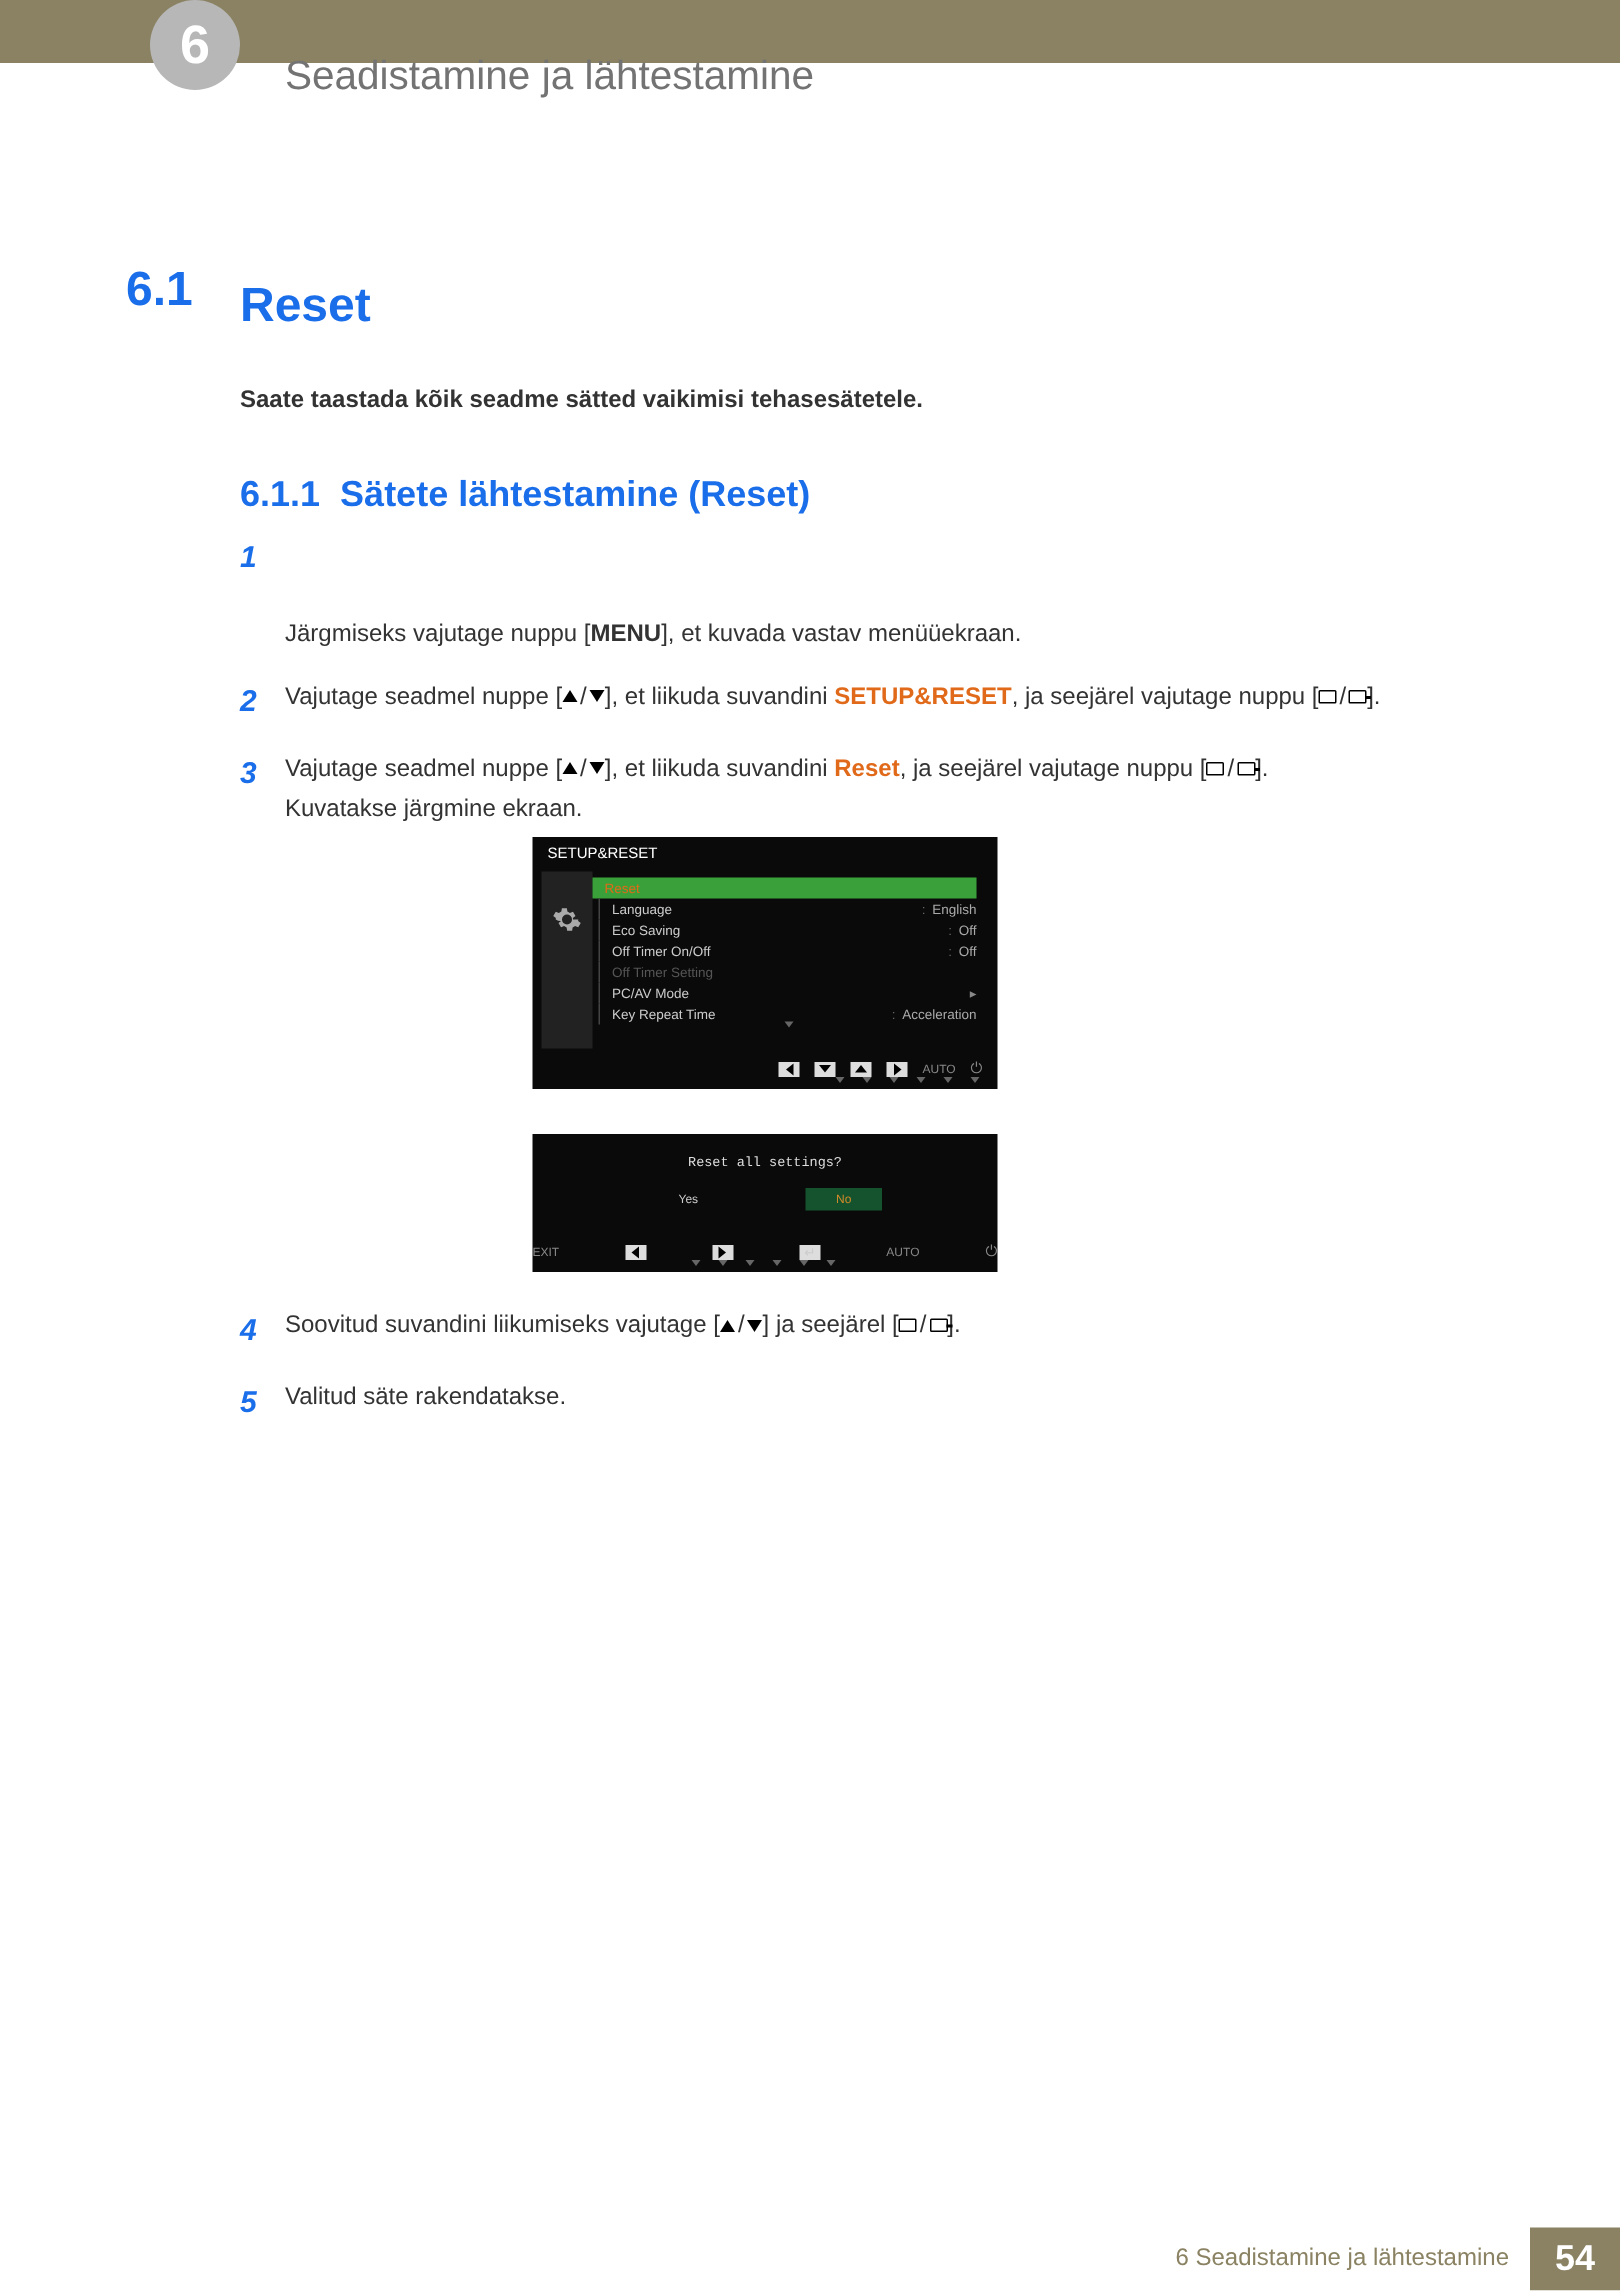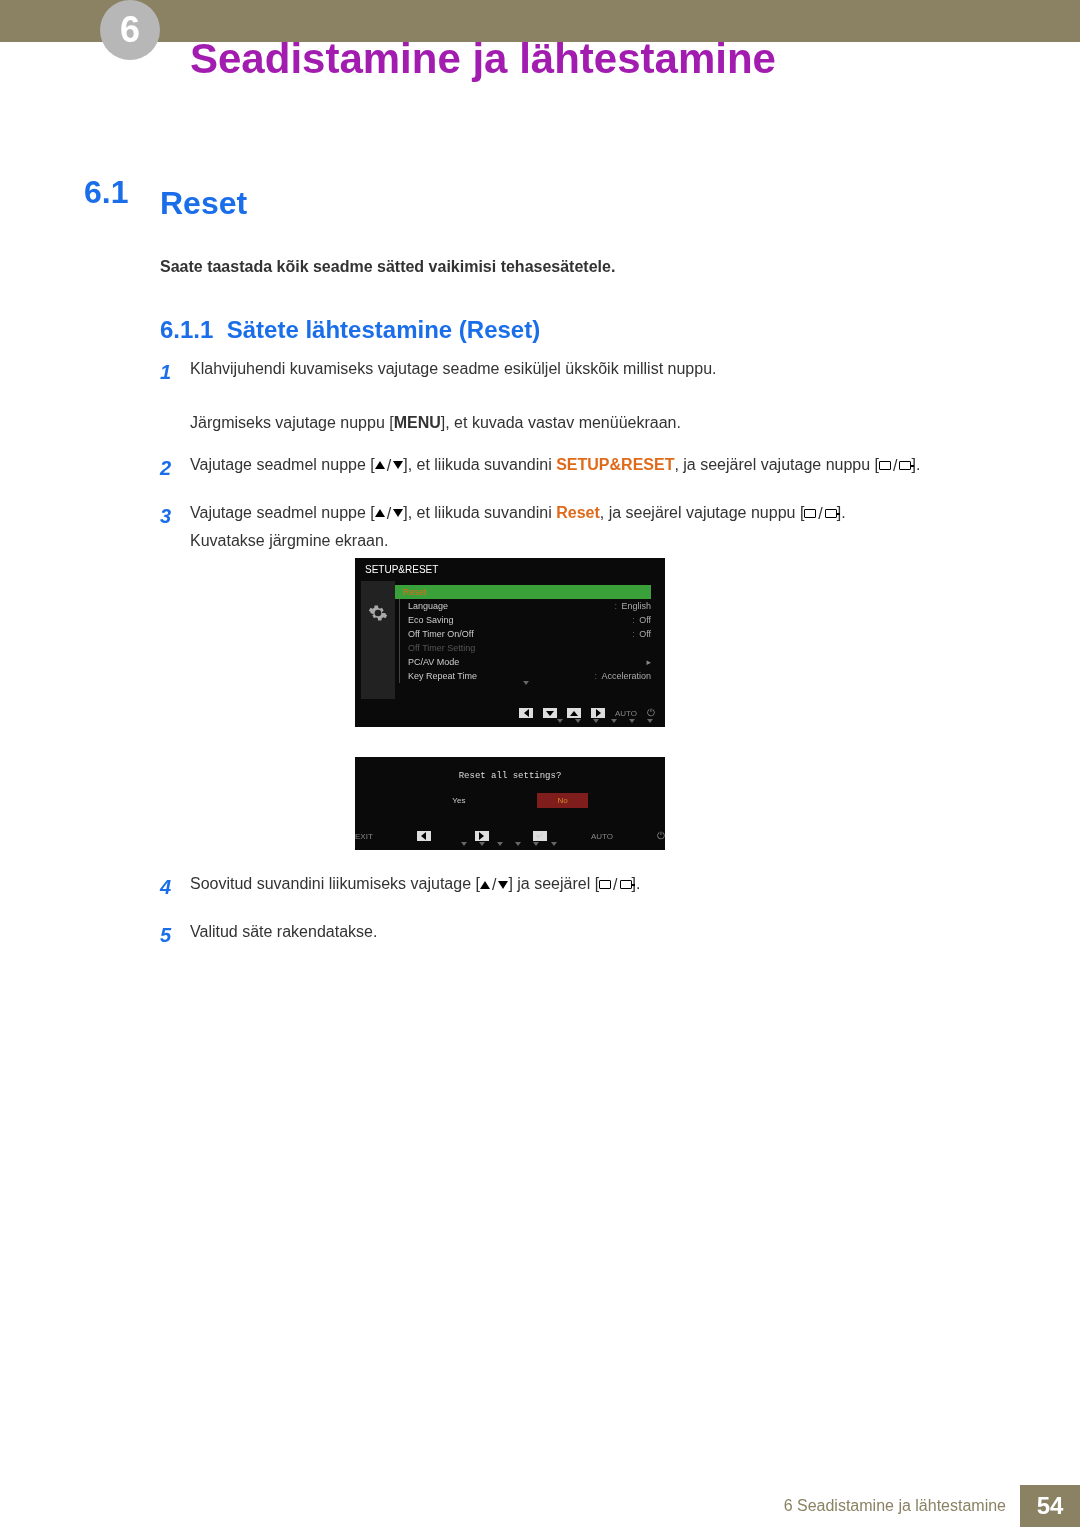--- a/index.html
+++ b/index.html
@@ -30,23 +30,23 @@
     justify-content: center;
     color: #fff;
     font-size: 36px;
     font-weight: bold;
     overflow: hidden;
   }
   .chapter-title {
     position: absolute;
     top: 35px;
     left: 190px;
-    color: #a21caf;
-    font-size: 42px;
-    font-weight: 700;
+    color: #737373;
+    font-size: 27px;
+    font-weight: 400;
   }
   .section-number {
     position: absolute;
     top: 174px;
     left: 84px;
     color: #1a6eea;
     font-size: 32px;
     font-weight: bold;
   }
   .section-title {
@@ -211,21 +211,21 @@
   .caret-down { border-left:3px solid transparent; border-right:3px solid transparent; border-top:4px solid #666; margin-right: 2px; }
 
   
   .osd2-body {
     padding: 14px 0 10px 0;
     text-align: center;
   }
   .osd2-question { color: #ddd; font-size: 9px; margin-bottom: 12px; font-family: Liberation Mono, monospace; }
   .osd2-buttons { display: flex; justify-content: center; gap: 52px; margin-bottom: 8px; }
   .osd2-btn { padding: 3px 20px; font-size: 8px; }
-  .osd2-btn.no { background: #7f1d1d; color: #d28b2a; }
+  .osd2-btn.no { background: #14532d; color: #d28b2a; }
   .osd2-btn.yes { color: #ccc; }
   .osd2-nav { display: flex; justify-content: space-between; gap: 14px; align-items: center; padding-top: 4px; }
   .exit-label { font-size: 8px; color: #888; }
 
   .steps-lower {
     position: absolute;
     top: 870px;
     left: 160px;
     right: 80px;
   }
@@ -275,21 +275,21 @@
 <div class="subsection">
   <span>6.1.1</span>&nbsp;
   <span>Sätete lähtestamine (Reset)</span>
 </div>
 
 <div class="steps">
 
   <div class="step">
     <div class="step-num">1</div>
     <div class="step-body">
-      <span>Klahvijuhendi kuvamiseks vajutage seadme esiküljel ükskõik millist nuppu.</span><br><br>
+      <br><br>
       <span>Järgmiseks vajutage nuppu [</span><span class="bold">MENU</span><span>], et kuvada vastav menüüekraan.</span>
     </div>
   </div>
 
   <div class="step">
     <div class="step-num">2</div>
     <div class="step-body">
       <span>Vajutage seadmel nuppe [</span><span class="icon-inline"><span class="tri-up"></span> / <span class="tri-down"></span></span><span>], et liikuda suvandini </span><span class="orange">SETUP&amp;RESET</span><span>, ja seejärel vajutage nuppu [</span><span class="icon-inline"><span class="rect-icon"></span> / <span class="source-icon"></span></span><span>].</span>
     </div>
   </div>

